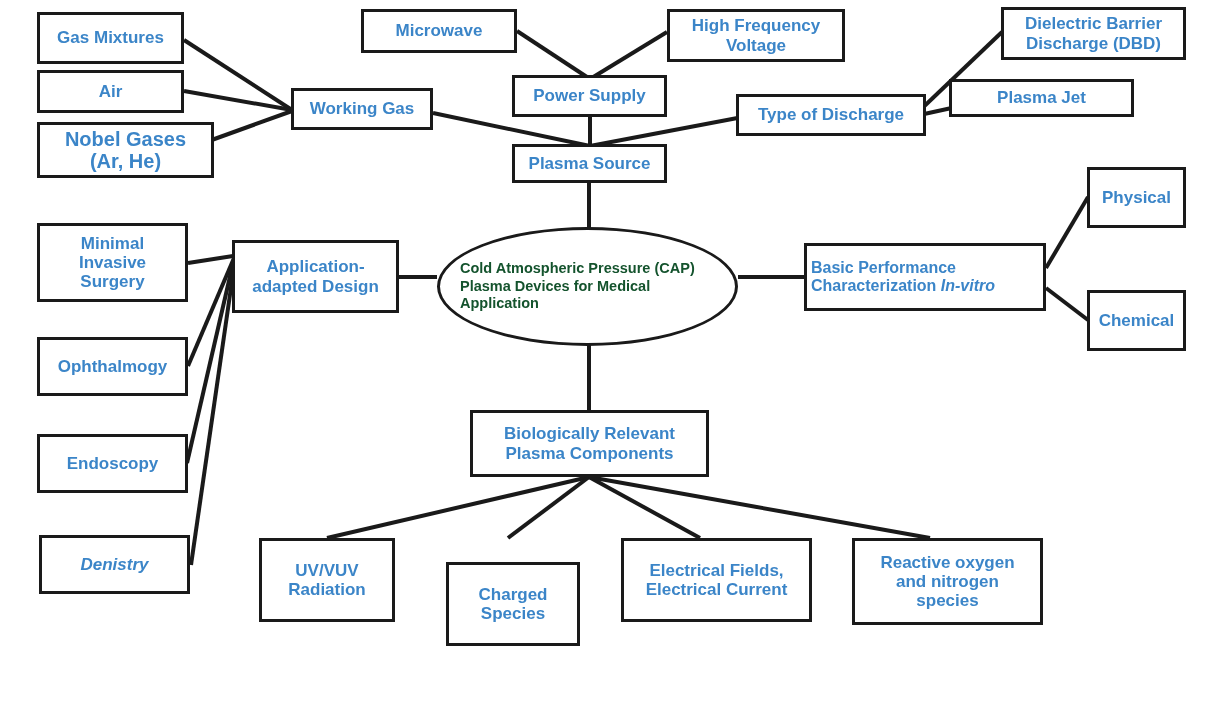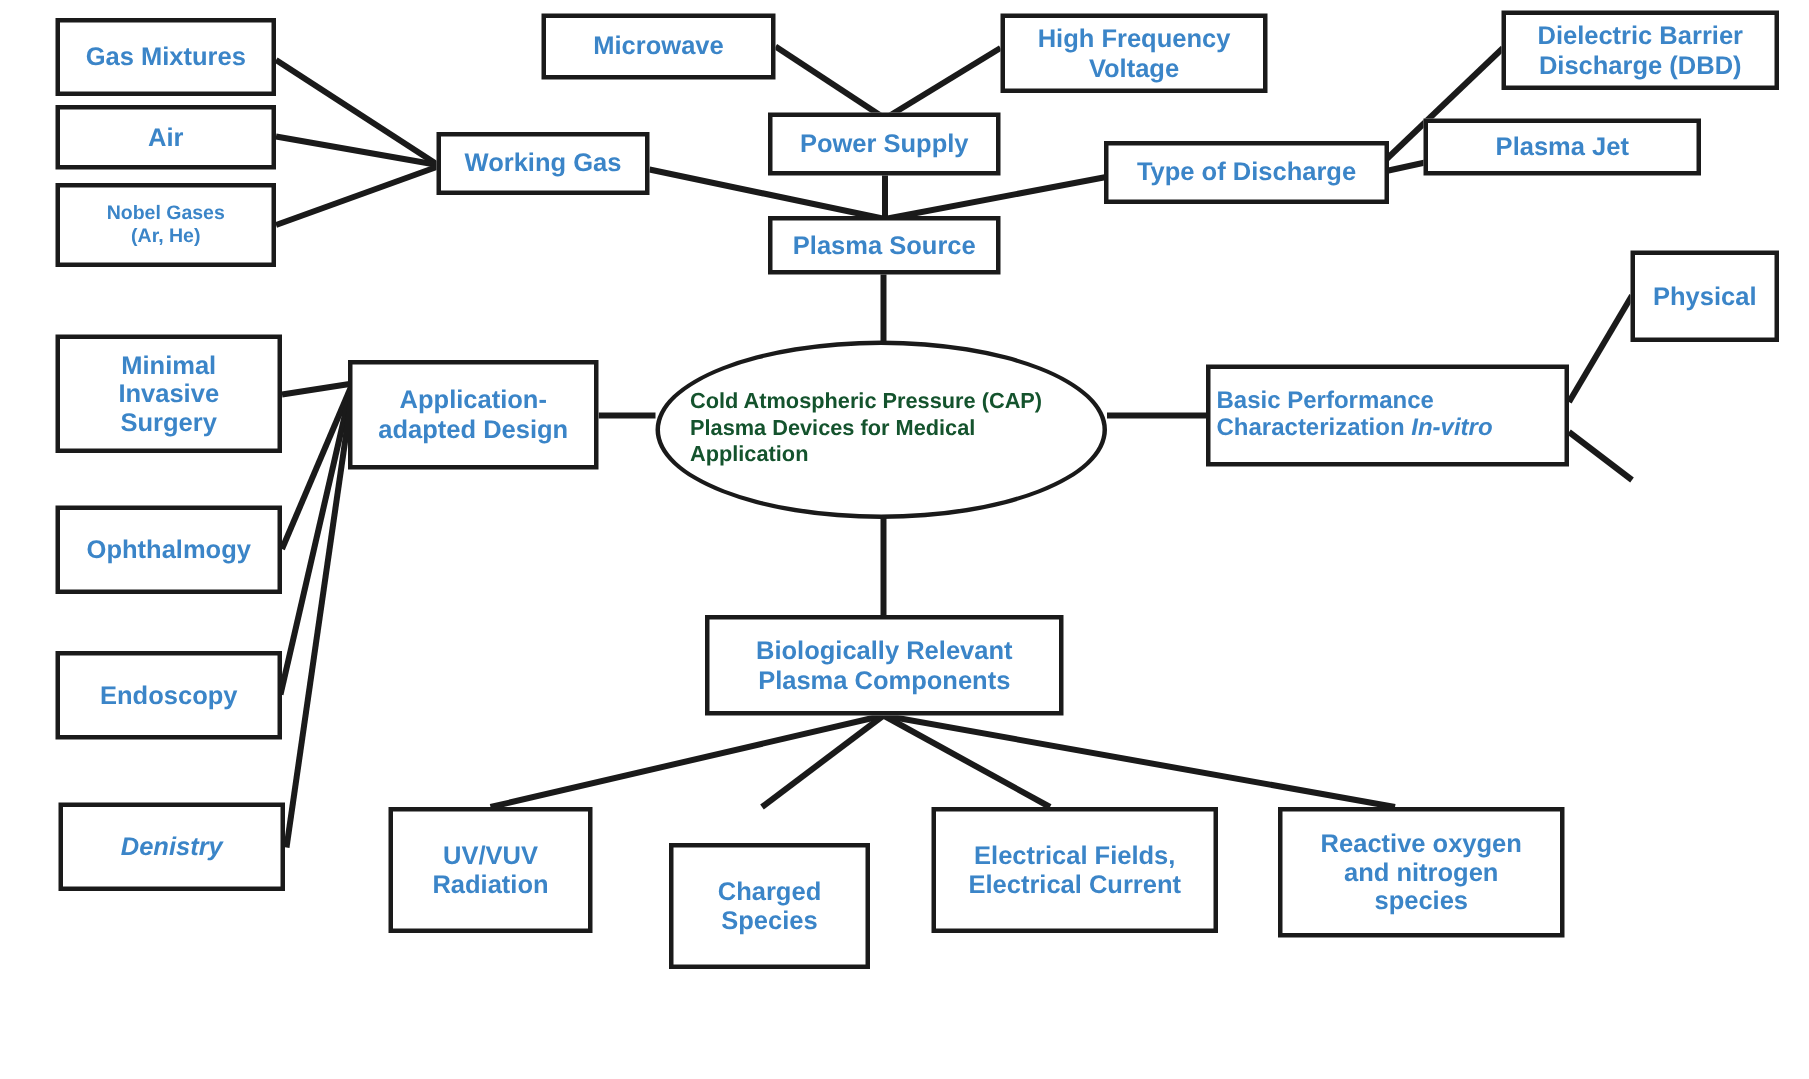--- a/index.html
+++ b/index.html
@@ -117,21 +117,21 @@
   </svg>
 
   <div class="node" style="left:37px; top:12px; width:147px; height:52px; font-size:17px;">
     <span>Gas Mixtures</span>
   </div>
 
   <div class="node" style="left:37px; top:70px; width:147px; height:43px; font-size:17px;">
     <span>Air</span>
   </div>
 
-  <div class="node" style="left:37px; top:122px; width:147px; height:56px; font-size:13px;">
+  <div class="node" style="left:37px; top:122px; width:177px; height:56px; font-size:20px;">
     <span>Nobel Gases
 (Ar, He)</span>
   </div>
 
   <div class="node" style="left:291px; top:88px; width:142px; height:42px; font-size:17px;">
     <span>Working Gas</span>
   </div>
 
   <div class="node" style="left:361px; top:9px; width:156px; height:44px; font-size:17px;">
     <span>Microwave</span>
@@ -193,20 +193,23 @@
   </div>
 
   <div class="node left-align" style="left:804px; top:243px; width:242px; height:68px; font-size:16px;">
     <span><span>Basic Performance</span><br><span>Characterization </span><span class="ital">In-vitro</span></span>
   </div>
 
   <div class="node" style="left:1087px; top:167px; width:99px; height:61px; font-size:17px;">
     <span>Physical</span>
   </div>
 
+  <div class="node" style="left:1087px; top:290px; width:99px; height:61px; font-size:17px;">
+    <span>Chemical</span>
+  </div>
 
   <div class="node" style="left:470px; top:410px; width:239px; height:67px; font-size:17px;">
     <span>Biologically Relevant
 Plasma Components</span>
   </div>
 
   <div class="node" style="left:259px; top:538px; width:136px; height:84px; font-size:17px;">
     <span>UV/VUV
 Radiation</span>
   </div>

